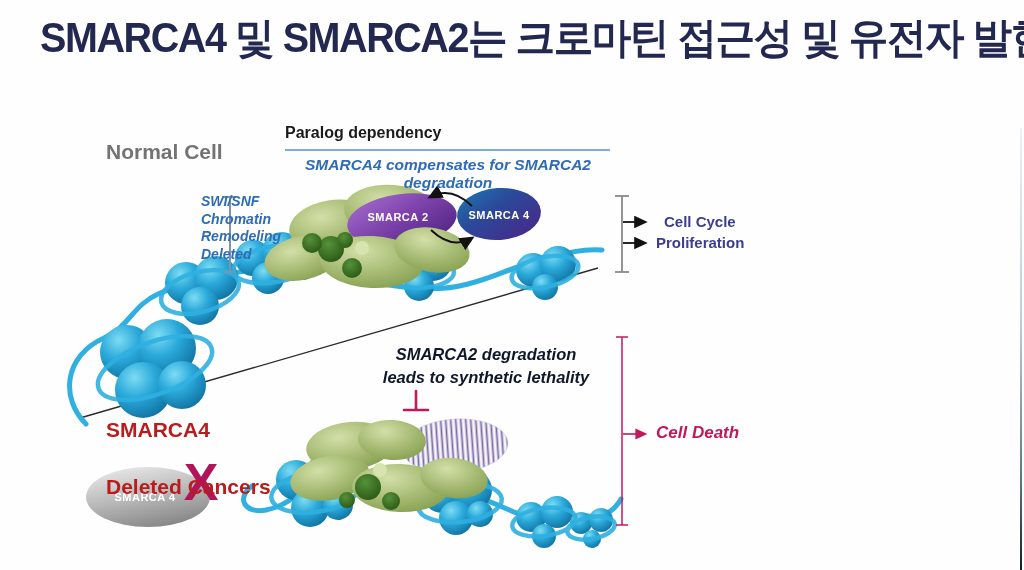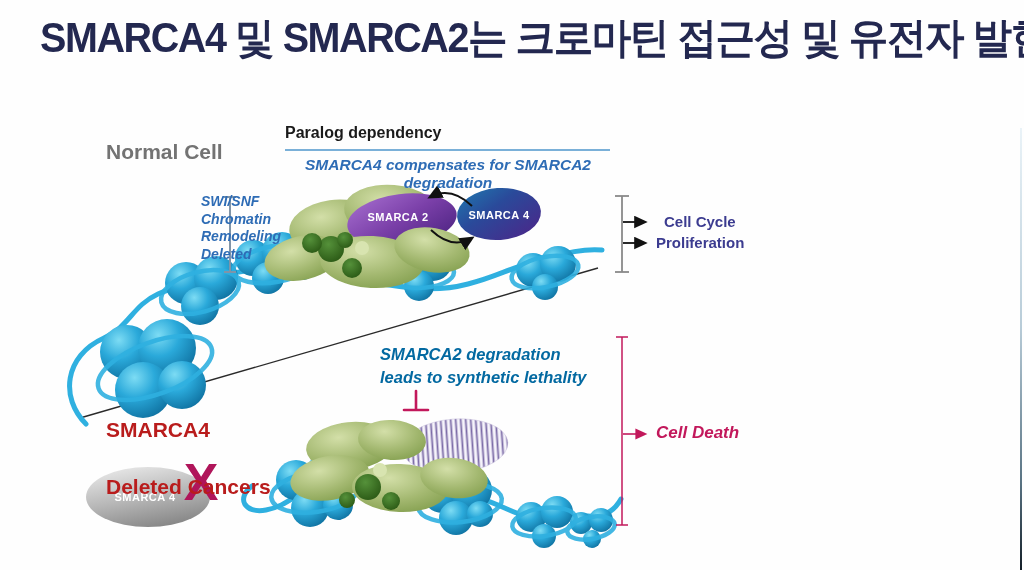--- a/index.html
+++ b/index.html
@@ -20,22 +20,22 @@
     font-size:16px;font-weight:bold;color:#1a1a1a;}
   .paralog-underline{top:149px;left:285px;width:325px;height:1.5px;background:#7ab0d8;}
   .paralog-sub{top:156px;left:278px;width:340px;text-align:center;
     font-size:15.5px;font-weight:bold;font-style:italic;color:#2e6cb5;}
   .normal-cell{top:140px;left:106px;font-size:21px;font-weight:bold;color:#737373;}
   .swisnf{top:193px;left:153px;font-size:14px;font-weight:600;font-style:italic;
     color:#2e6cb5;line-height:17.5px;margin-left:48px;}
   .outcome{font-size:15px;font-weight:bold;color:#3c3c90;}
   .cell-cycle{top:213px;left:624px;margin-left:40px;}
   .proliferation{top:234px;left:656px;}
-  .degr{left:380px;width:230px;text-align:left;font-size:16.5px;font-weight:bold;
-    font-style:italic;color:#0369a1;}
+  .degr{left:371px;width:230px;text-align:center;font-size:16.5px;font-weight:bold;
+    font-style:italic;color:#0f172a;}
   .degr1{top:345px;}
   .degr2{top:368px;}
   .cancer-label{left:106px;font-size:21px;font-weight:bold;color:#b91c1c;line-height:23px;}
   .cancer1{top:418px;}
   .cancer2{top:441px;margin-top:34px;}
   .cell-death{top:423px;left:656px;font-size:17px;font-weight:bold;font-style:italic;color:#c2185b;}
   
   svg.artwork{top:0;left:0;}
   svg text{font-family:"Liberation Sans",sans-serif;}
   .oval-label{fill:#ffffff;font-size:11px;font-weight:bold;letter-spacing:0.5px;}

